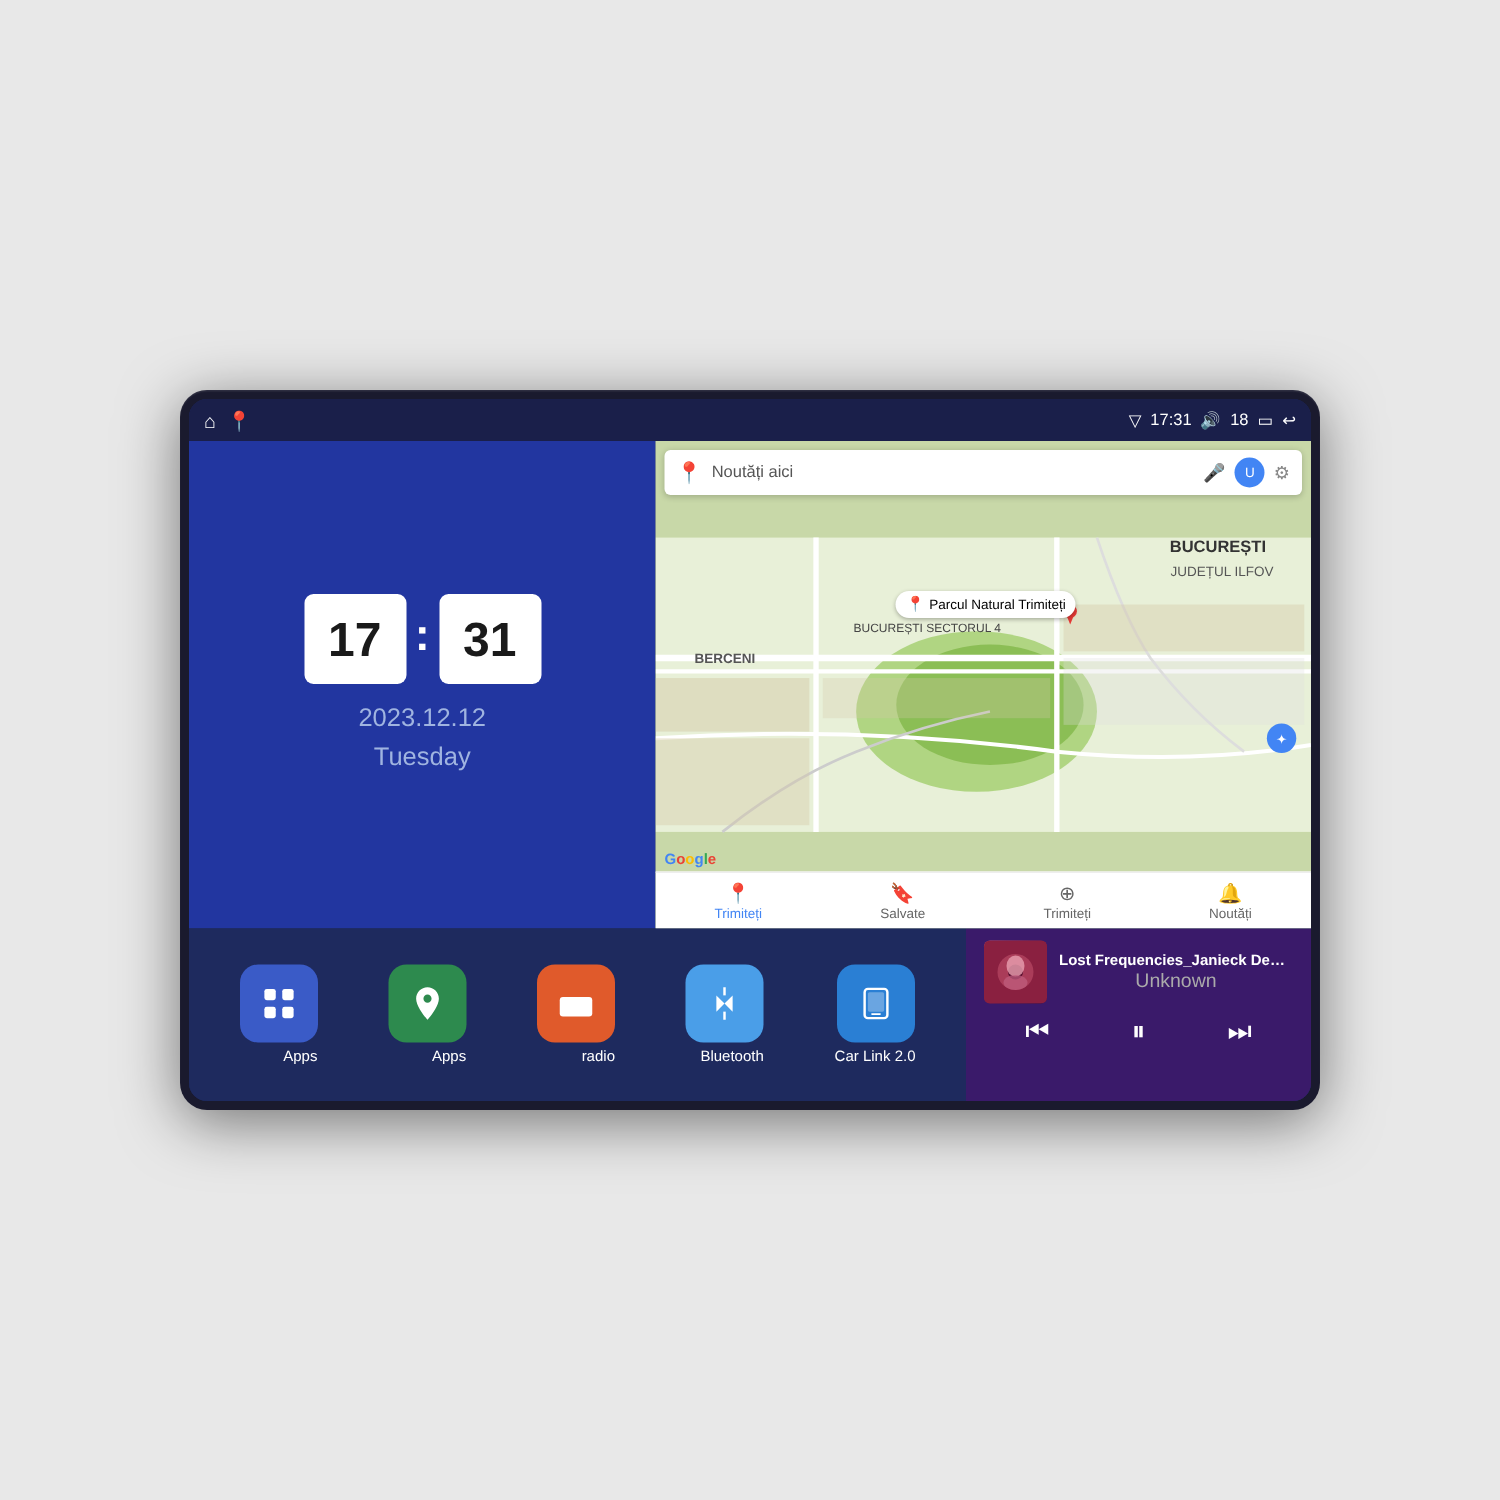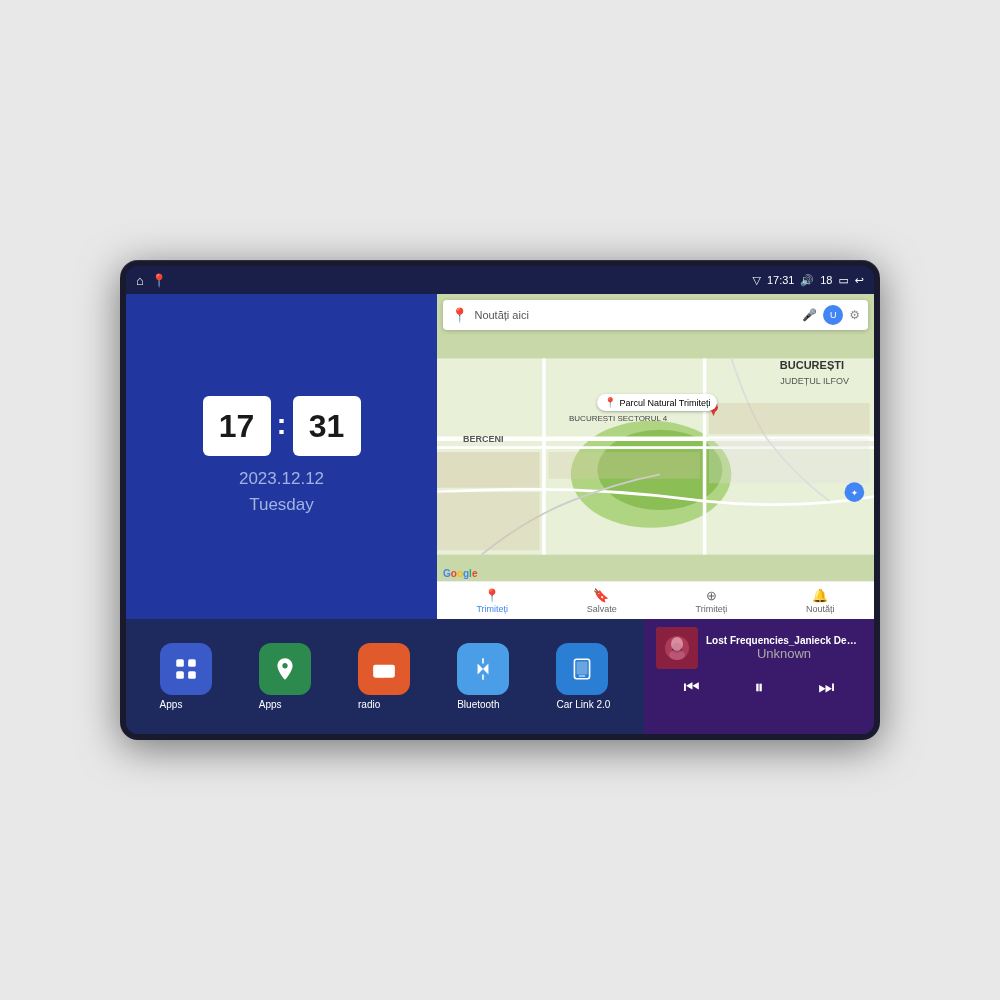--- a/index.html
+++ b/index.html
@@ -193,21 +193,21 @@
       flex: 1;
       display: flex;
       align-items: center;
       justify-content: space-around;
       padding: 8px 10px;
     }
 
     .app-item {
       display: flex;
       flex-direction: column;
-      align-items: flex-start;
+      align-items: flex-end;
       gap: 4px;
       cursor: pointer;
     }
     .app-icon-wrap {
       width: 52px;
       height: 52px;
       border-radius: 12px;
       display: flex;
       align-items: center;
       justify-content: center;

